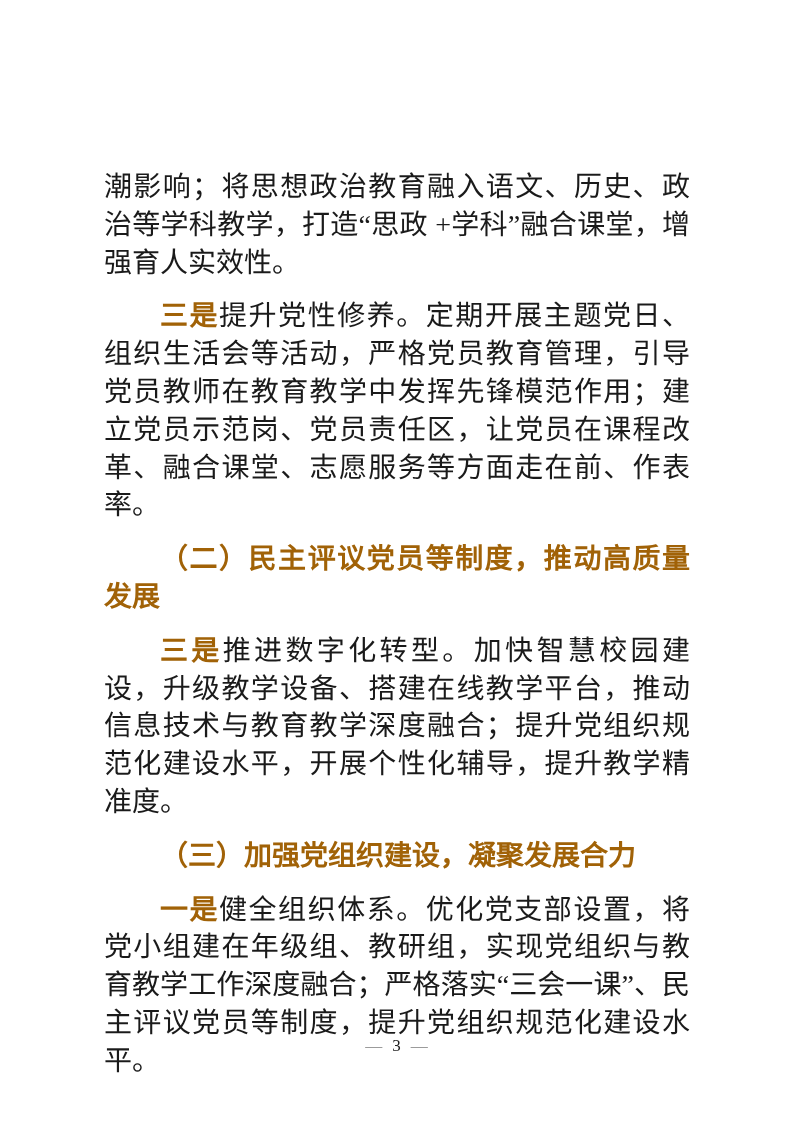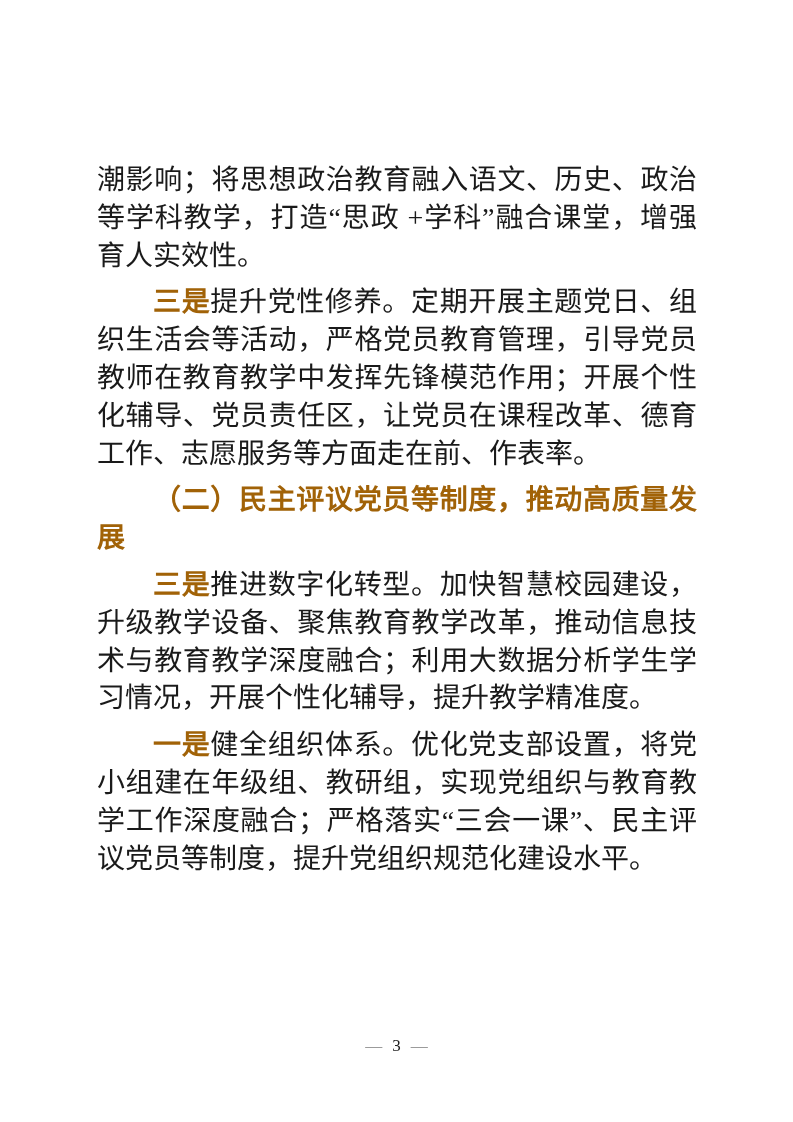--- a/index.html
+++ b/index.html
@@ -20,21 +20,21 @@
     left: 88px;
     top: 152px;
     width: 618px;
     font-size: 28px;
     line-height: 37.8px;
     color: #1a1a1a;
     text-align: justify;
     letter-spacing: 0;
   }
   .content p {
-    margin: 9px;
+    margin: 16px;
     padding: 0;
     text-indent: 2em;
   }
   .content p.no-indent {
     text-indent: 0;
   }
   .content p.heading {
     font-weight: 700;
     color: #000000;
   }
@@ -59,21 +59,22 @@
   .footer .num {
     color: #222222;
   }
 </style>
 </head>
 <body>
 
 <div class="page">
   <div class="content">
       <p class="paragraph no-indent"><span>潮影响；将思想政治教育融入语文、历史、政治等学科教学，打造“思政 +学科”融合课堂，增强育人实效性。</span></p>
-      <p class="paragraph"><span class="bold">三是</span><span>提升党性修养。定期开展主题党日、组织生活会等活动，严格党员教育管理，引导党员教师在教育教学中发挥先锋模范作用；开展个性化辅导、党员责任区，让党员在课程改革、德育工作、志愿服务等方面走在前、作表率。</span></p>
+      <p class="paragraph"><span class="bold">三是</span><span>提升党性修养。定期开展主题党日、组织生活会等活动，严格党员教育管理，引导党员教师在教育教学中发挥先锋模范作用；建立党员示范岗、党员责任区，让党员在课程改革、融合课堂、志愿服务等方面走在前、作表率。</span></p>
       <p class="heading"><span class="bold">（二）民主评议党员等制度，推动高质量发展</span></p>
-      <p class="paragraph"><span class="bold">三是</span><span>推进数字化转型。加快智慧校园建设，升级教学设备、聚焦教育教学改革，推动信息技术与教育教学深度融合；利用大数据分析学生学习情况，开展个性化辅导，提升教学精准度。</span></p>
+      <p class="paragraph"><span class="bold">三是</span><span>推进数字化转型。加快智慧校园建设，升级教学设备、搭建在线教学平台，推动信息技术与教育教学深度融合；提升党组织规范化建设水平，开展个性化辅导，提升教学精准度。</span></p>
+      <p class="heading"><span class="bold">（三）加强党组织建设，凝聚发展合力</span></p>
       <p class="paragraph"><span class="bold">一是</span><span>健全组织体系。优化党支部设置，将党小组建在年级组、教研组，实现党组织与教育教学工作深度融合；严格落实“三会一课”、民主评议党员等制度，提升党组织规范化建设水平。</span></p>
     </div>
   <div class="footer">
     <span class="dash">—</span><span class="num">3</span><span class="dash">—</span>
   </div>
 </div>
 
 </body></html>

